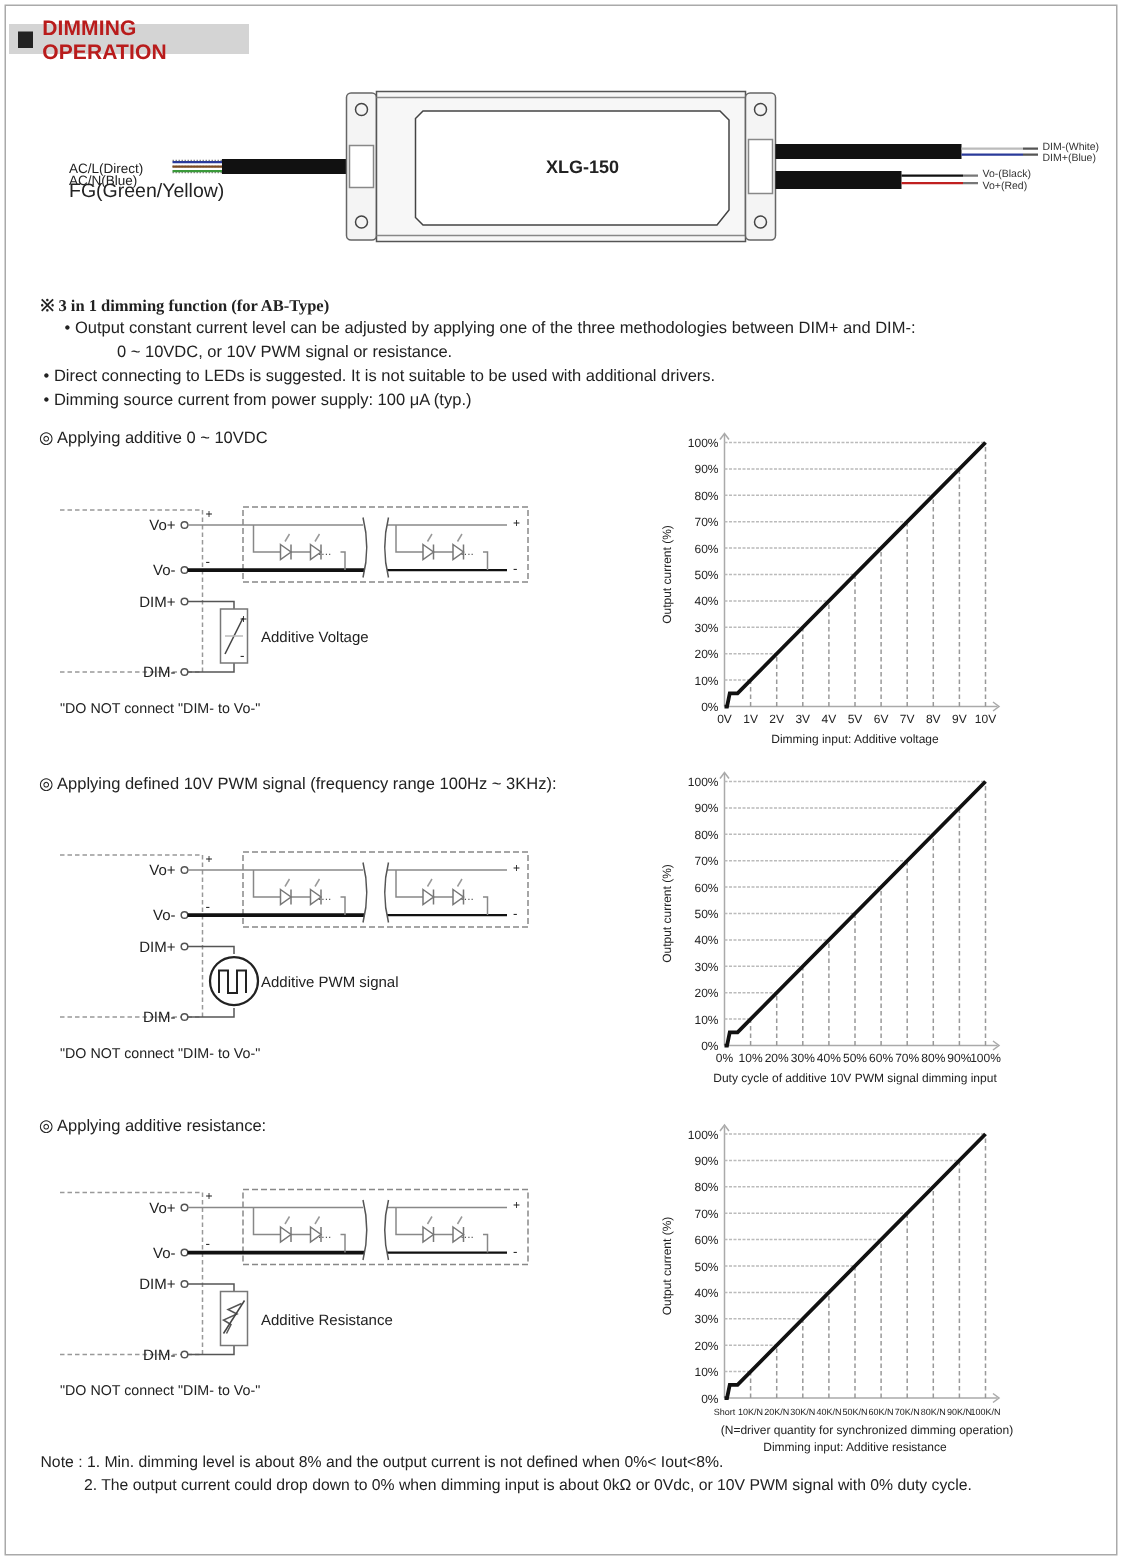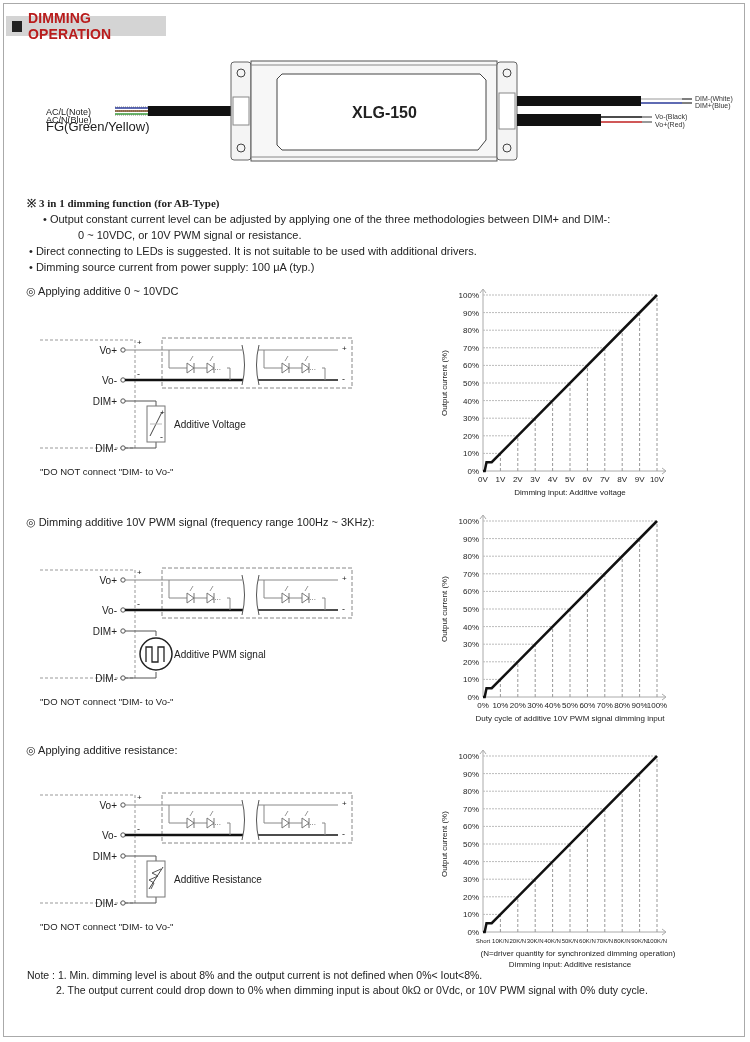--- a/index.html
+++ b/index.html
@@ -69,37 +69,37 @@
   </g>
   <g>
     <rect x="517" y="59" width="84" height="12" fill="#111"></rect>
     <line x1="601" y1="62" x2="642" y2="62" stroke="#111" stroke-width="1.5"></line>
     <line x1="601" y1="67" x2="642" y2="67" stroke="#c02020" stroke-width="1.5"></line>
     <line x1="642" y1="62" x2="652" y2="62" stroke="#777" stroke-width="1.5"></line>
     <line x1="642" y1="67" x2="652" y2="67" stroke="#777" stroke-width="1.5"></line>
   </g>
 </svg>
 
-<div class="abs bold" style="left:352px;top:104px;font-size:16px;">XLG-150</div>
+<div class="abs bold" style="left:364px;top:104px;font-size:12px;">XLG-150</div>
 <div class="abs txt" style="left:46px;top:95px;font-size:9px;margin-top:20px;">AC/N(Blue)</div>
-<div class="abs txt" style="left:46px;top:107px;font-size:9px;">AC/L(Note)</div>
+<div class="abs txt" style="left:46px;top:107px;font-size:9px;">AC/L(Direct)</div>
 <div class="abs txt" style="left:46px;top:119px;font-size:13px;">FG(Green/Yellow)</div>
 <div class="abs small" style="left:695px;top:95px;font-size:7px;">DIM-(White)</div>
 <div class="abs small" style="left:695px;top:102px;font-size:7px;">DIM+(Blue)</div>
 <div class="abs small" style="left:655px;top:113px;font-size:7px;">Vo-(Black)</div>
 <div class="abs small" style="left:655px;top:121px;font-size:7px;">Vo+(Red)</div>
 
 <div class="abs heading" style="left:27px;top:195px;font-family:Liberation Serif, serif;">※ 3 in 1 dimming function (for AB-Type)</div>
 <div class="abs bul" style="left:43px;top:213px;">• <span>Output constant current level can be adjusted by applying one of the three methodologies between DIM+ and DIM-:</span></div>
 <div class="abs bul" style="left:38px;top:229px;padding-left:40px;">0 ~ 10VDC, or 10V PWM signal or resistance.</div>
 <div class="abs bul" style="left:29px;top:245px;">• <span>Direct connecting to LEDs is suggested. It is not suitable to be used with additional drivers.</span></div>
 <div class="abs bul" style="left:29px;top:261px;">• <span>Dimming source current from power supply: 100 μA (typ.)</span></div>
 
 <div class="abs sec-title" style="left:26px;top:285px;">◎ Applying additive 0 ~ 10VDC</div>
-<div class="abs sec-title" style="left:26px;top:516px;">◎ Dimming additive 10V PWM signal (frequency range 100Hz ~ 3KHz):</div>
+<div class="abs sec-title" style="left:26px;top:516px;">◎ Applying defined 10V PWM signal (frequency range 100Hz ~ 3KHz):</div>
 <div class="abs sec-title" style="left:26px;top:744px;">◎  Applying additive resistance:</div>
 
 <div id="circuits">
     <svg width="340" height="165" class="abs" style="left:30px;top:330px;position:absolute">
       <path d="M10 10 L105 10 L105 118 L10 118" fill="none" stroke="#999" stroke-dasharray="3,2"></path>
       <rect x="132" y="8" width="190" height="50" fill="none" stroke="#888" stroke-dasharray="4,2"></rect>
       <circle cx="93" cy="20" r="2.2" fill="#fff" stroke="#555"></circle>
       <text x="87" y="23.5" font-size="10" text-anchor="end" fill="#222">Vo+</text>
       <circle cx="93" cy="50" r="2.2" fill="#fff" stroke="#555"></circle>
       <text x="87" y="53.5" font-size="10" text-anchor="end" fill="#222">Vo-</text>

